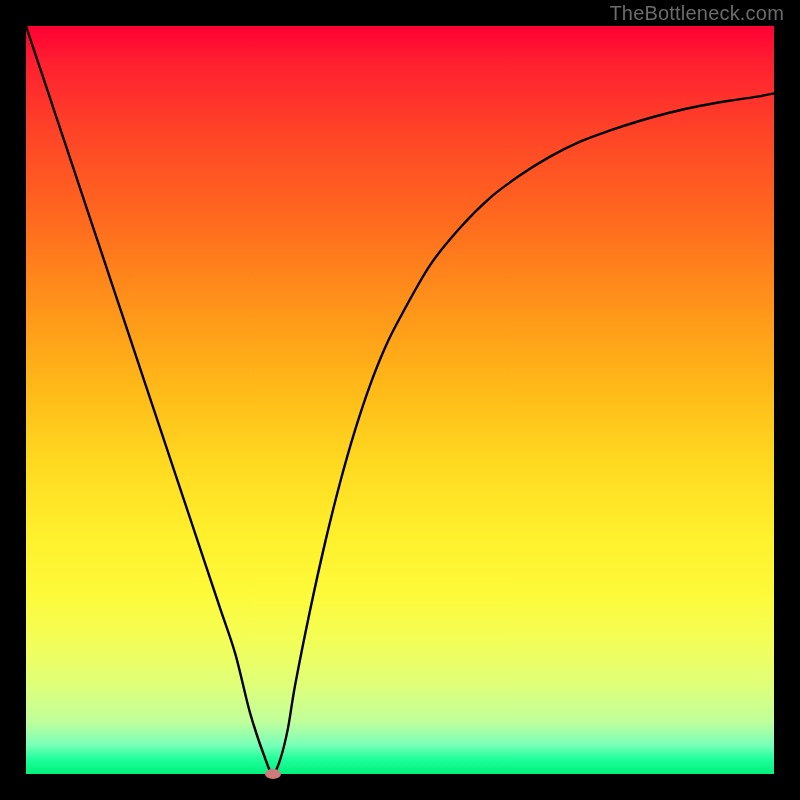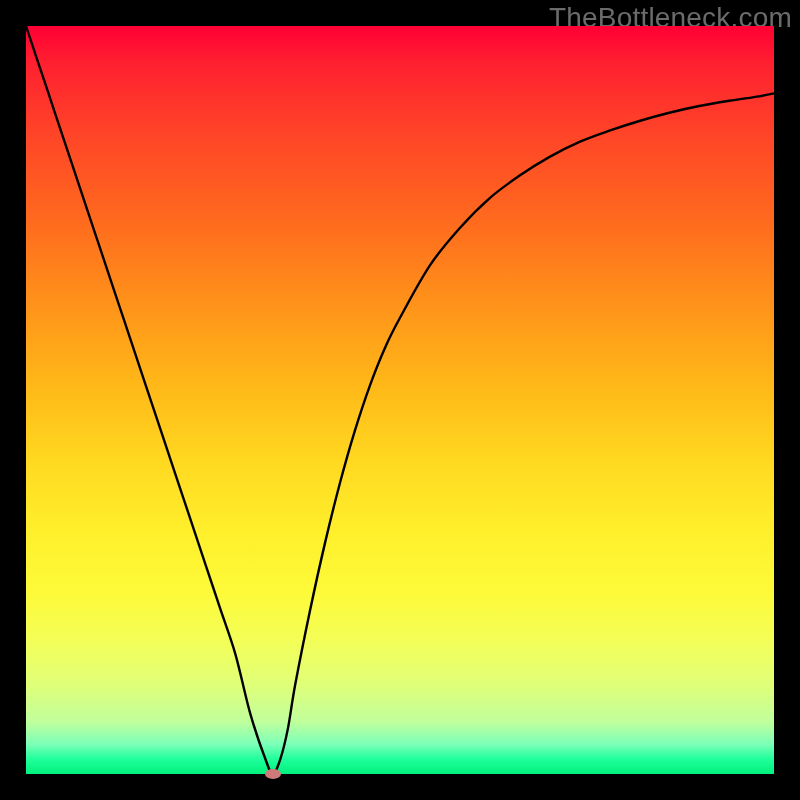--- a/index.html
+++ b/index.html
@@ -41,22 +41,22 @@
       #00f07c 100%
     );
   }
   svg.curve {
     position: absolute;
     inset: 0;
   }
   .watermark {
     position: absolute;
     top: 2px;
-    right: 8px;
-    font-size: 28px;
+    right: 16px;
+    font-size: 20px;
     color: #6b6b6b;
     font-weight: 500;
     letter-spacing: 0.2px;
   }
   .dot {
     position: absolute;
     width: 16px;
     height: 10px;
     border-radius: 50%;
     background: #cf7a7a;

